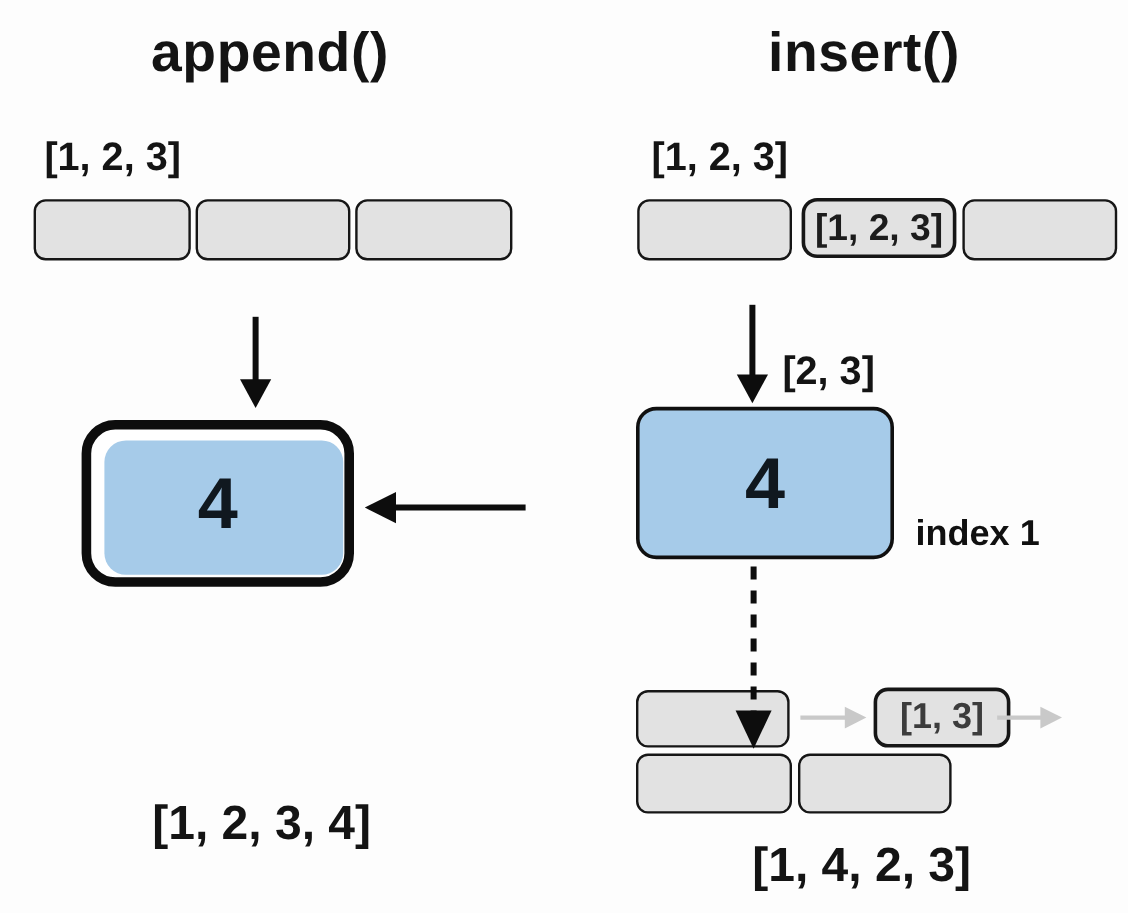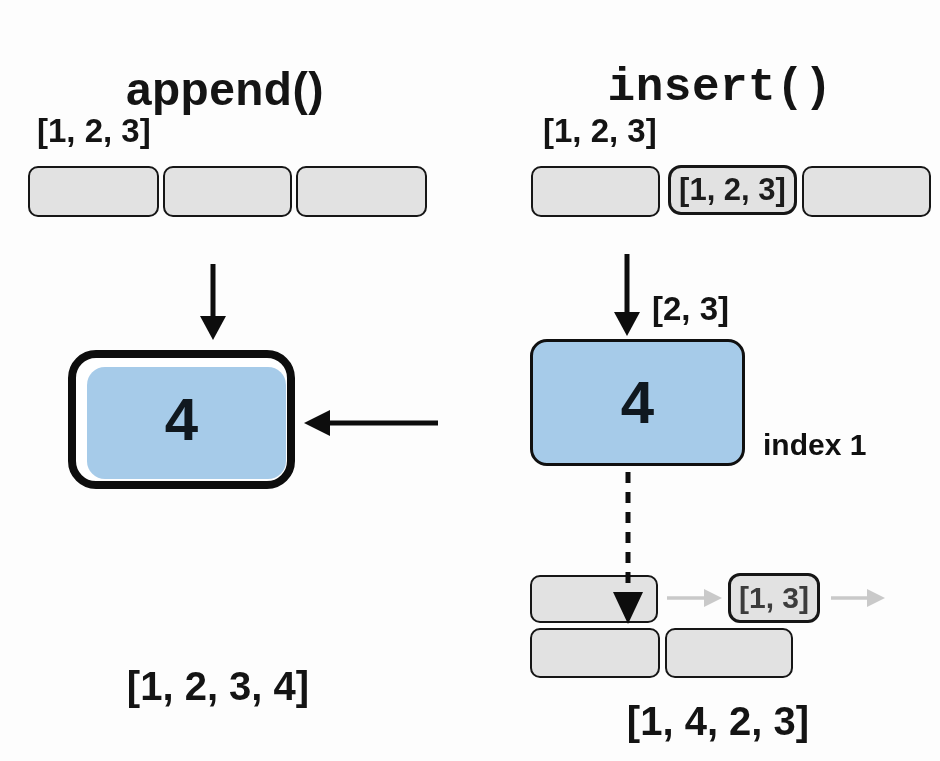--- a/index.html
+++ b/index.html
@@ -22,21 +22,20 @@
   }
 
   .abs { position: absolute; }
 
   .title {
     font-size: 46px;
     font-weight: 700;
     color: var(--ink);
     text-align: center;
     letter-spacing: 0.5px;
-    margin-top: 46px;
   }
 
   .bracket-label {
     font-size: 33px;
     font-weight: 700;
     color: var(--ink);
     white-space: nowrap;
   }
 
   .result-label {
@@ -141,38 +140,38 @@
   <div class="cell" style="left:163px; top:166px; width:129px; height:51px;"></div>
   <div class="cell" style="left:296px; top:166px; width:131px; height:51px;"></div>
 
   <div class="value-box-append">
     <div class="fill"></div>
     <div class="num">4</div>
   </div>
 
   <div class="abs result-label" style="left:98px; top:664px; width:240px;">[1, 2, 3, 4]</div>
 
-  <div class="abs title" style="left:560px; top:16px; width:320px;font-family:Liberation Mono, monospace;">insert()</div>
+  <div class="abs title" style="left:560px; top:16px; width:320px;">insert()</div>
 
   <div class="abs bracket-label" style="left:543px; top:112px;">[1, 2, 3]</div>
 
   <div class="cell" style="left:531px; top:166px; width:129px; height:51px;"></div>
   <div class="cell labelled" style="left:668px; top:165px; width:129px; height:50px;">[1, 2, 3]</div>
   <div class="cell" style="left:802px; top:166px; width:129px; height:51px;"></div>
 
   <div class="abs bracket-label" style="left:652px; top:290px;">[2, 3]</div>
 
   <div class="value-box-insert">
     <div class="num">4</div>
   </div>
 
   <div class="abs index-label" style="left:763px; top:428px;">index 1</div>
 
   <div class="cell" style="left:530px; top:575px; width:128px; height:48px;"></div>
-  <div class="cell small-shifted" style="left:728px; top:573px; width:92px; height:50px;">[1, 3]</div>
+  <div class="cell small-shifted" style="left:728px; top:573px; width:114px; height:50px;">[1, 3]</div>
 
   <div class="cell" style="left:530px; top:628px; width:130px; height:50px;"></div>
   <div class="cell" style="left:665px; top:628px; width:128px; height:50px;"></div>
 
   <div class="abs result-label" style="left:598px; top:699px; width:240px;">[1, 4, 2, 3]</div>
 
   <svg class="overlay" viewBox="0 0 940 761">
 
     <g>
       <line x1="213" y1="264" x2="213" y2="320" stroke="#0d0d0d" stroke-width="5"></line>

